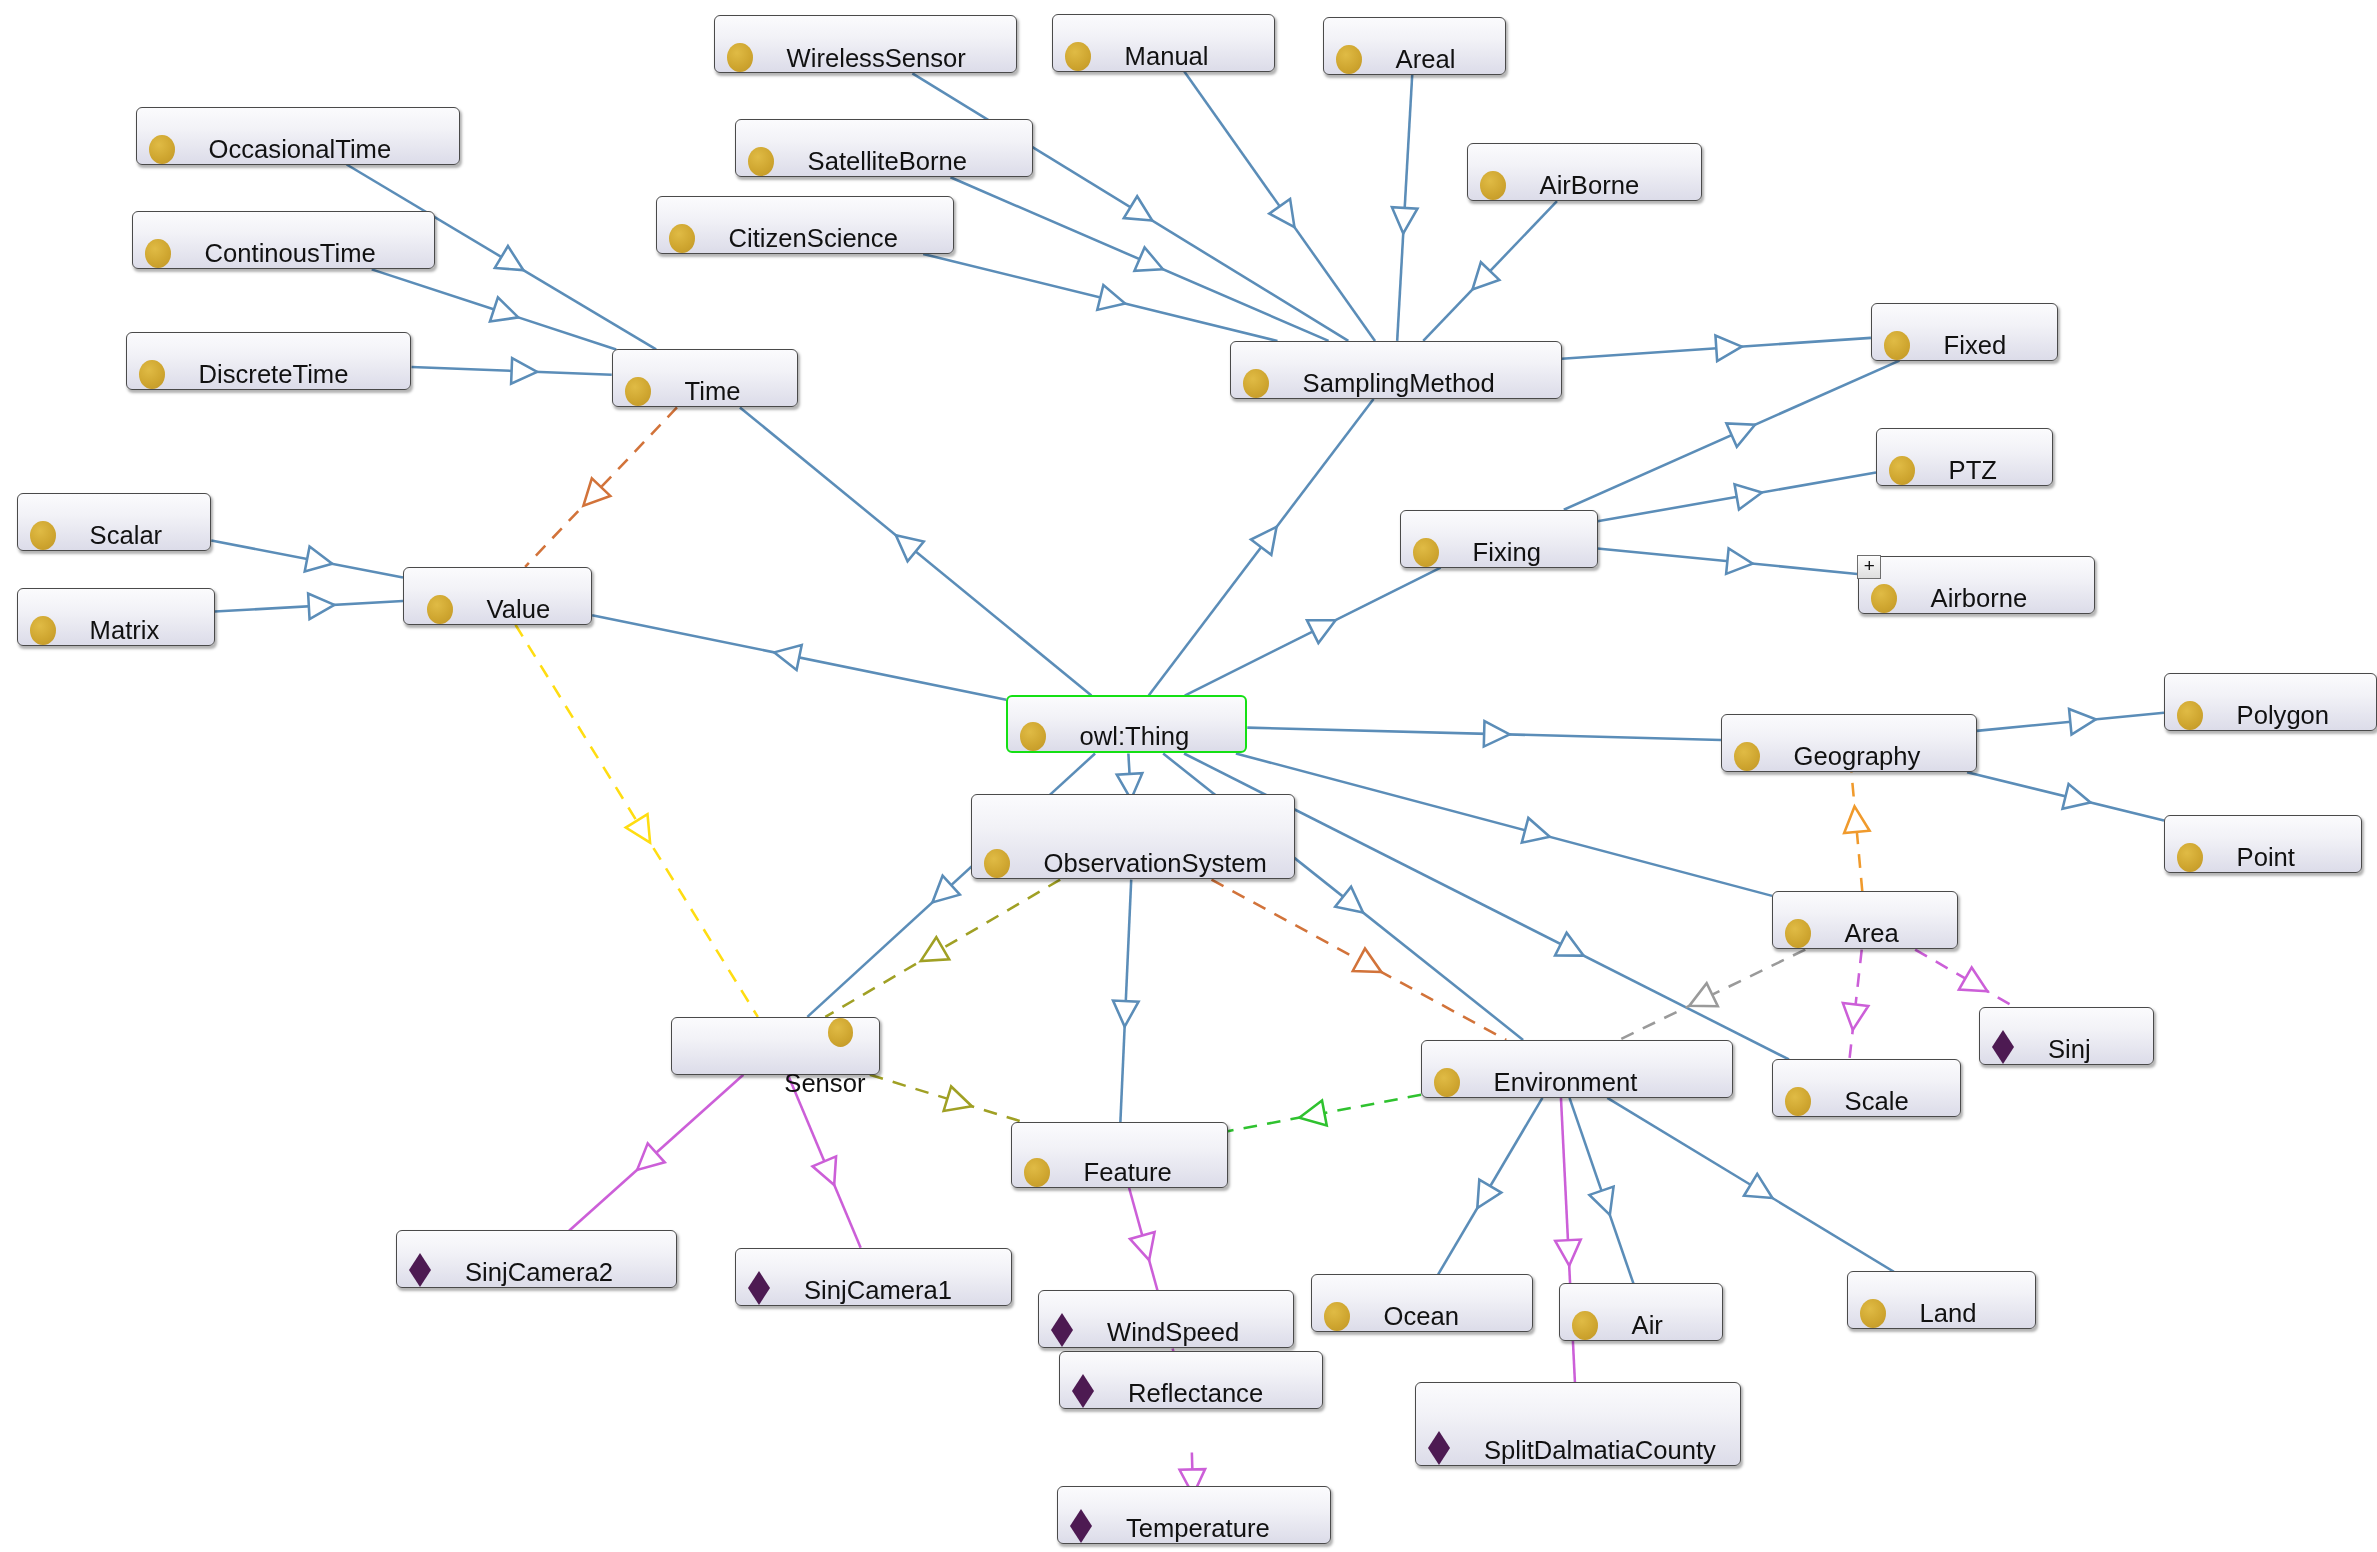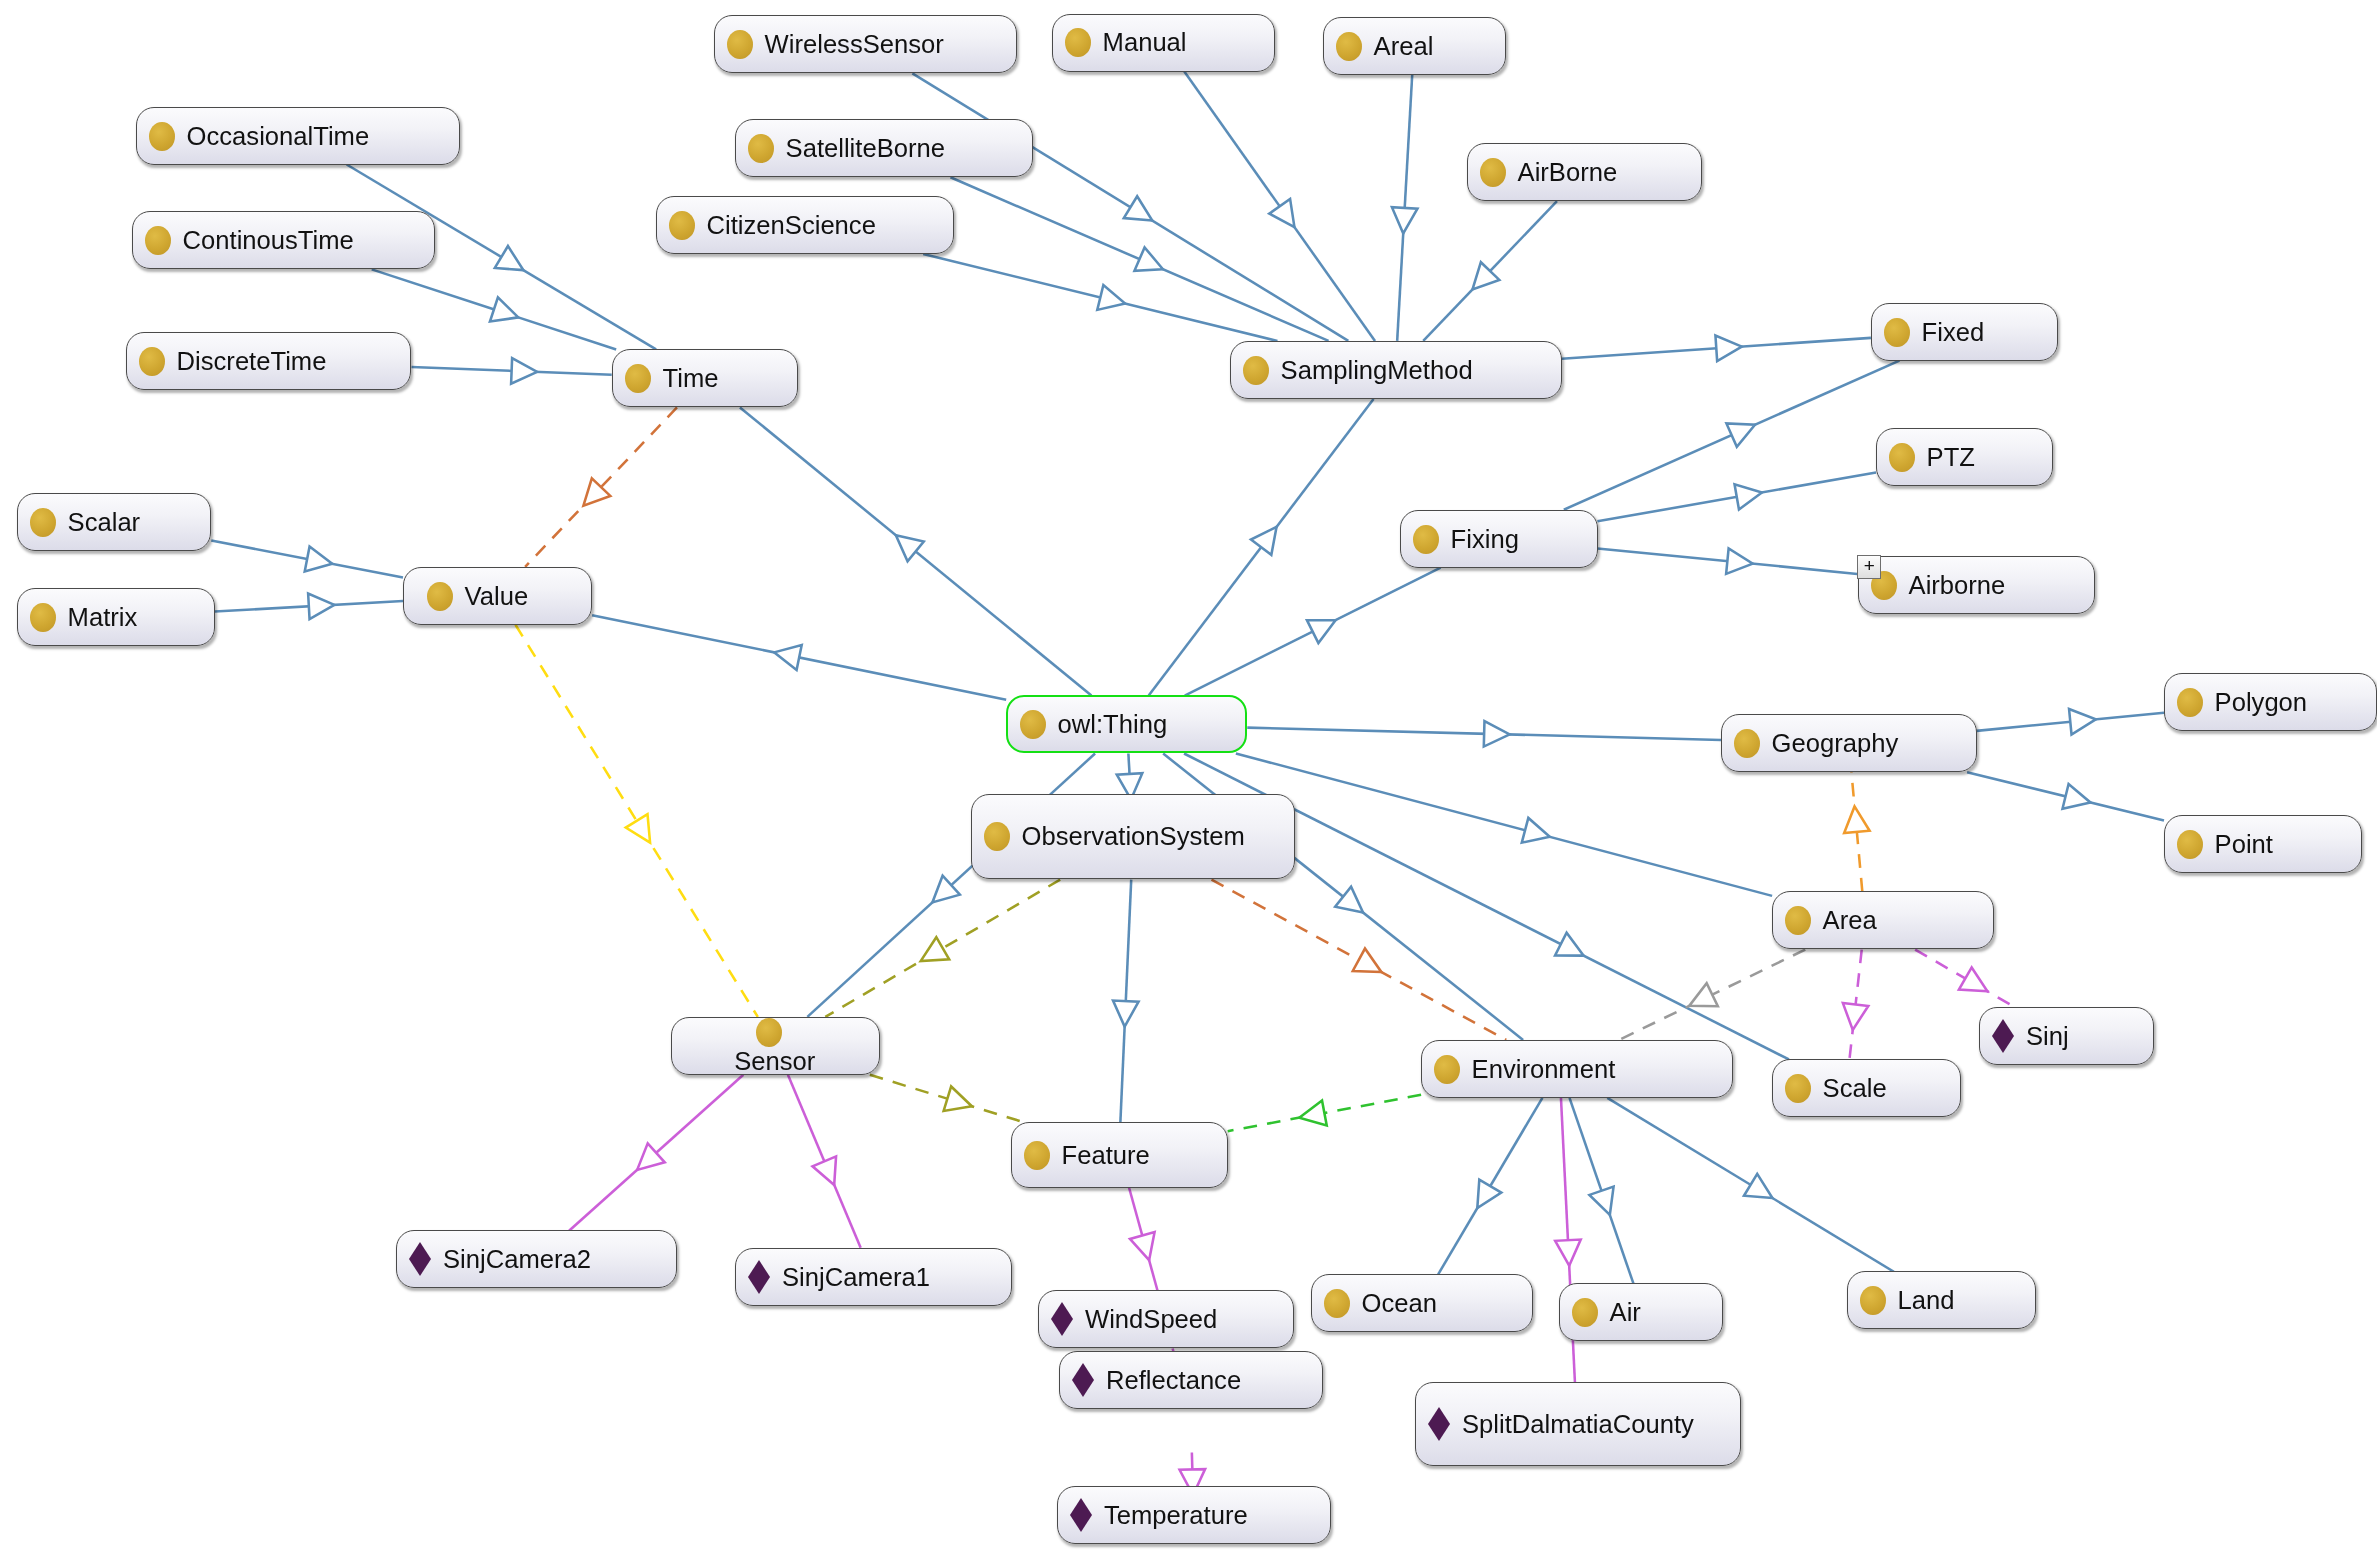--- a/index.html
+++ b/index.html
@@ -2,30 +2,31 @@
 <html style="font-size:13.6px"><head>
 <meta charset="utf-8">
 <style>
   html,body{margin:0;padding:0;background:#ffffff;}
   body{font-family:"Liberation Sans",sans-serif;}
   #canvas{position:relative;width:2377px;height:1553px;background:#ffffff;overflow:hidden;}
   #edges{position:absolute;left:0;top:0;width:2377px;height:1553px;}
   .node{
     position:absolute;
     box-sizing:border-box;
-    display:flex;align-items:center;
+    display:flex;align-items:flex-end;
     border:1.7px solid #4a4a4a;
-    border-radius:18px;
+    border-radius:6px;
     background:linear-gradient(to bottom,#fbfbfd 0%,#f2f2f7 38%,#dcdce9 100%);
     box-shadow:1.7px 2.6px 2.6px rgba(0,0,0,0.30);
     padding:0 13.6px 0 12px;
     color:#111111;
     font-size:25.6px;
     line-height:1.12;
     white-space:normal;
+    gap:22px;
   }
   .node.selected{border:2.6px solid #14e014;box-shadow:none;}
   .node .ico{flex:0 0 auto;margin-right:12px;}
   .node .ico.cls{
     width:25.6px;height:29px;border-radius:50%;
     background:radial-gradient(circle at 38% 34%, #e0bb45 0%, #cfa630 55%, #bf9526 100%);
   }
   .node .ico.ind{
     width:22px;height:34px;
     background:#4d1a52;
@@ -322,21 +323,21 @@
         <span class="lbl">Geography</span>
       </div>
       <div class="node" style="left: 2164px; top: 673px; width: 213px; height: 58px;">
         <span class="ico cls"></span>
         <span class="lbl">Polygon</span>
       </div>
       <div class="node" style="left: 2164px; top: 815px; width: 198px; height: 58px;">
         <span class="ico cls"></span>
         <span class="lbl">Point</span>
       </div>
-      <div class="node" style="left: 1772px; top: 891px; width: 222px; height: 58px;">
+      <div class="node" style="left: 1772px; top: 891px; width: 186px; height: 58px;">
         <span class="ico cls"></span>
         <span class="lbl">Area</span>
       </div>
       <div class="node" style="left: 1979px; top: 1007px; width: 175px; height: 58px;">
         <span class="ico ind"></span>
         <span class="lbl">Sinj</span>
       </div>
       <div class="node" style="left: 1752px; top: 1059px; width: 189px; height: 58px; margin-left: 20px;">
         <span class="ico cls"></span>
         <span class="lbl">Scale</span>

